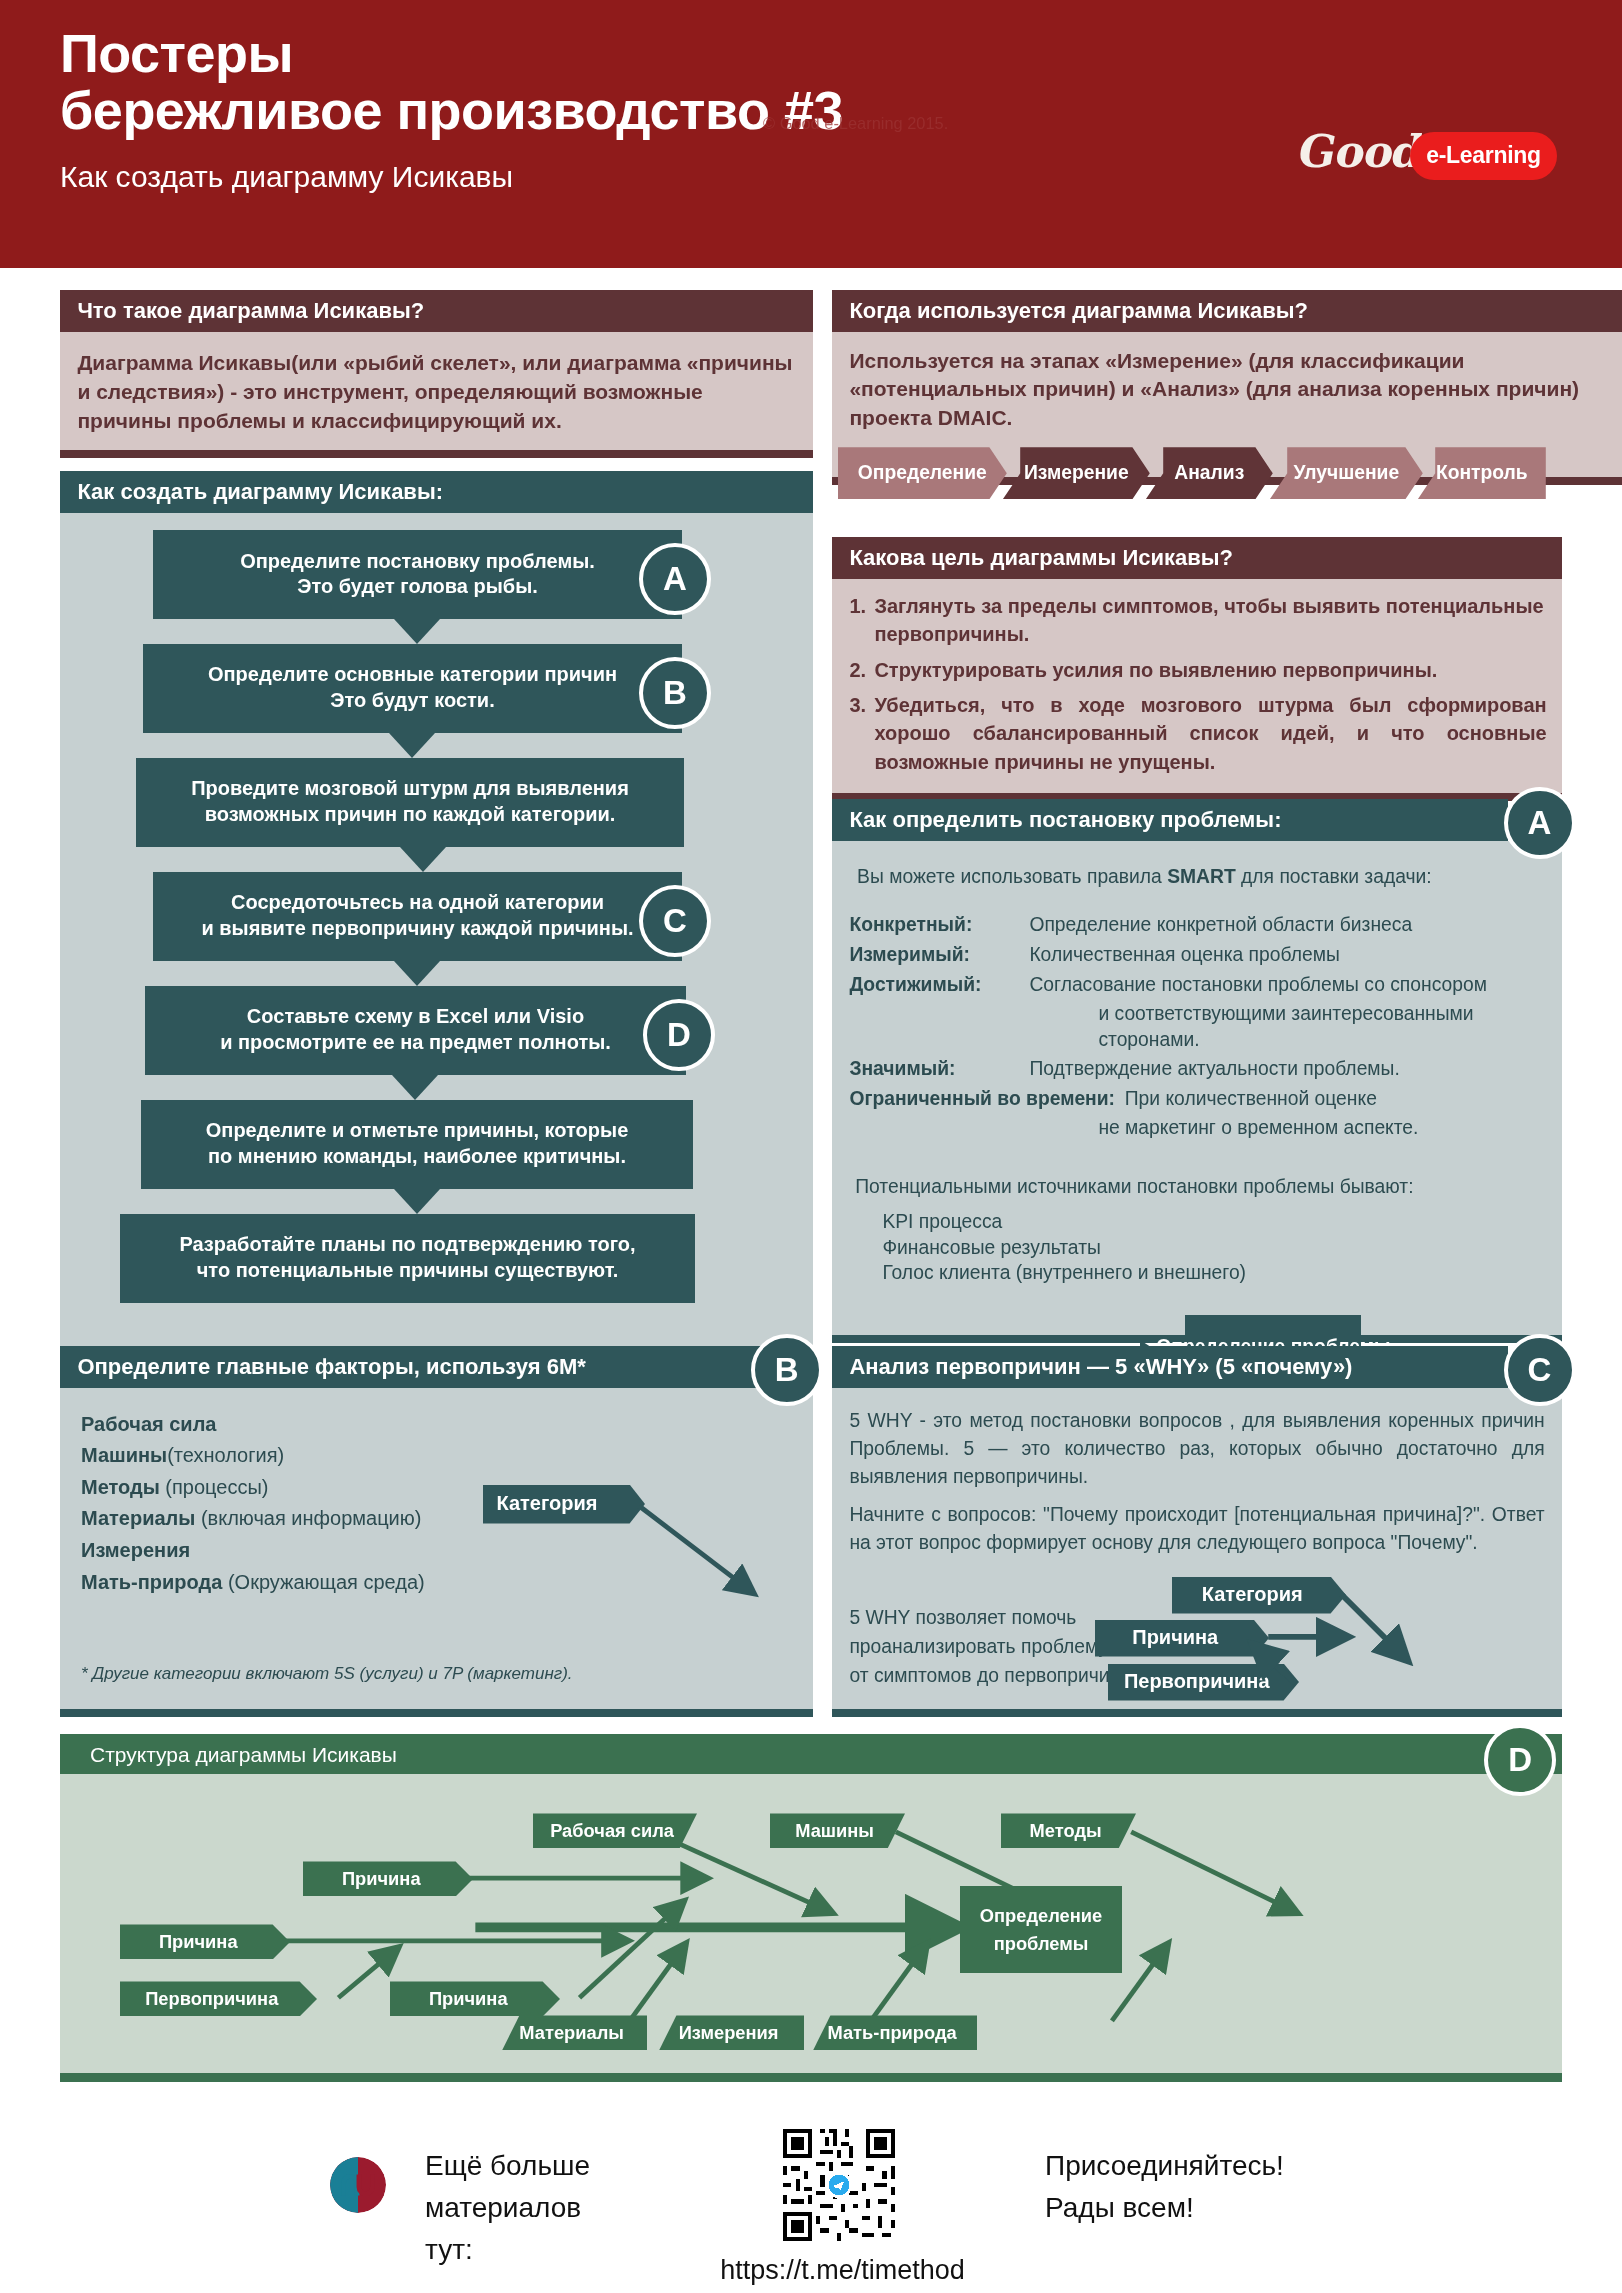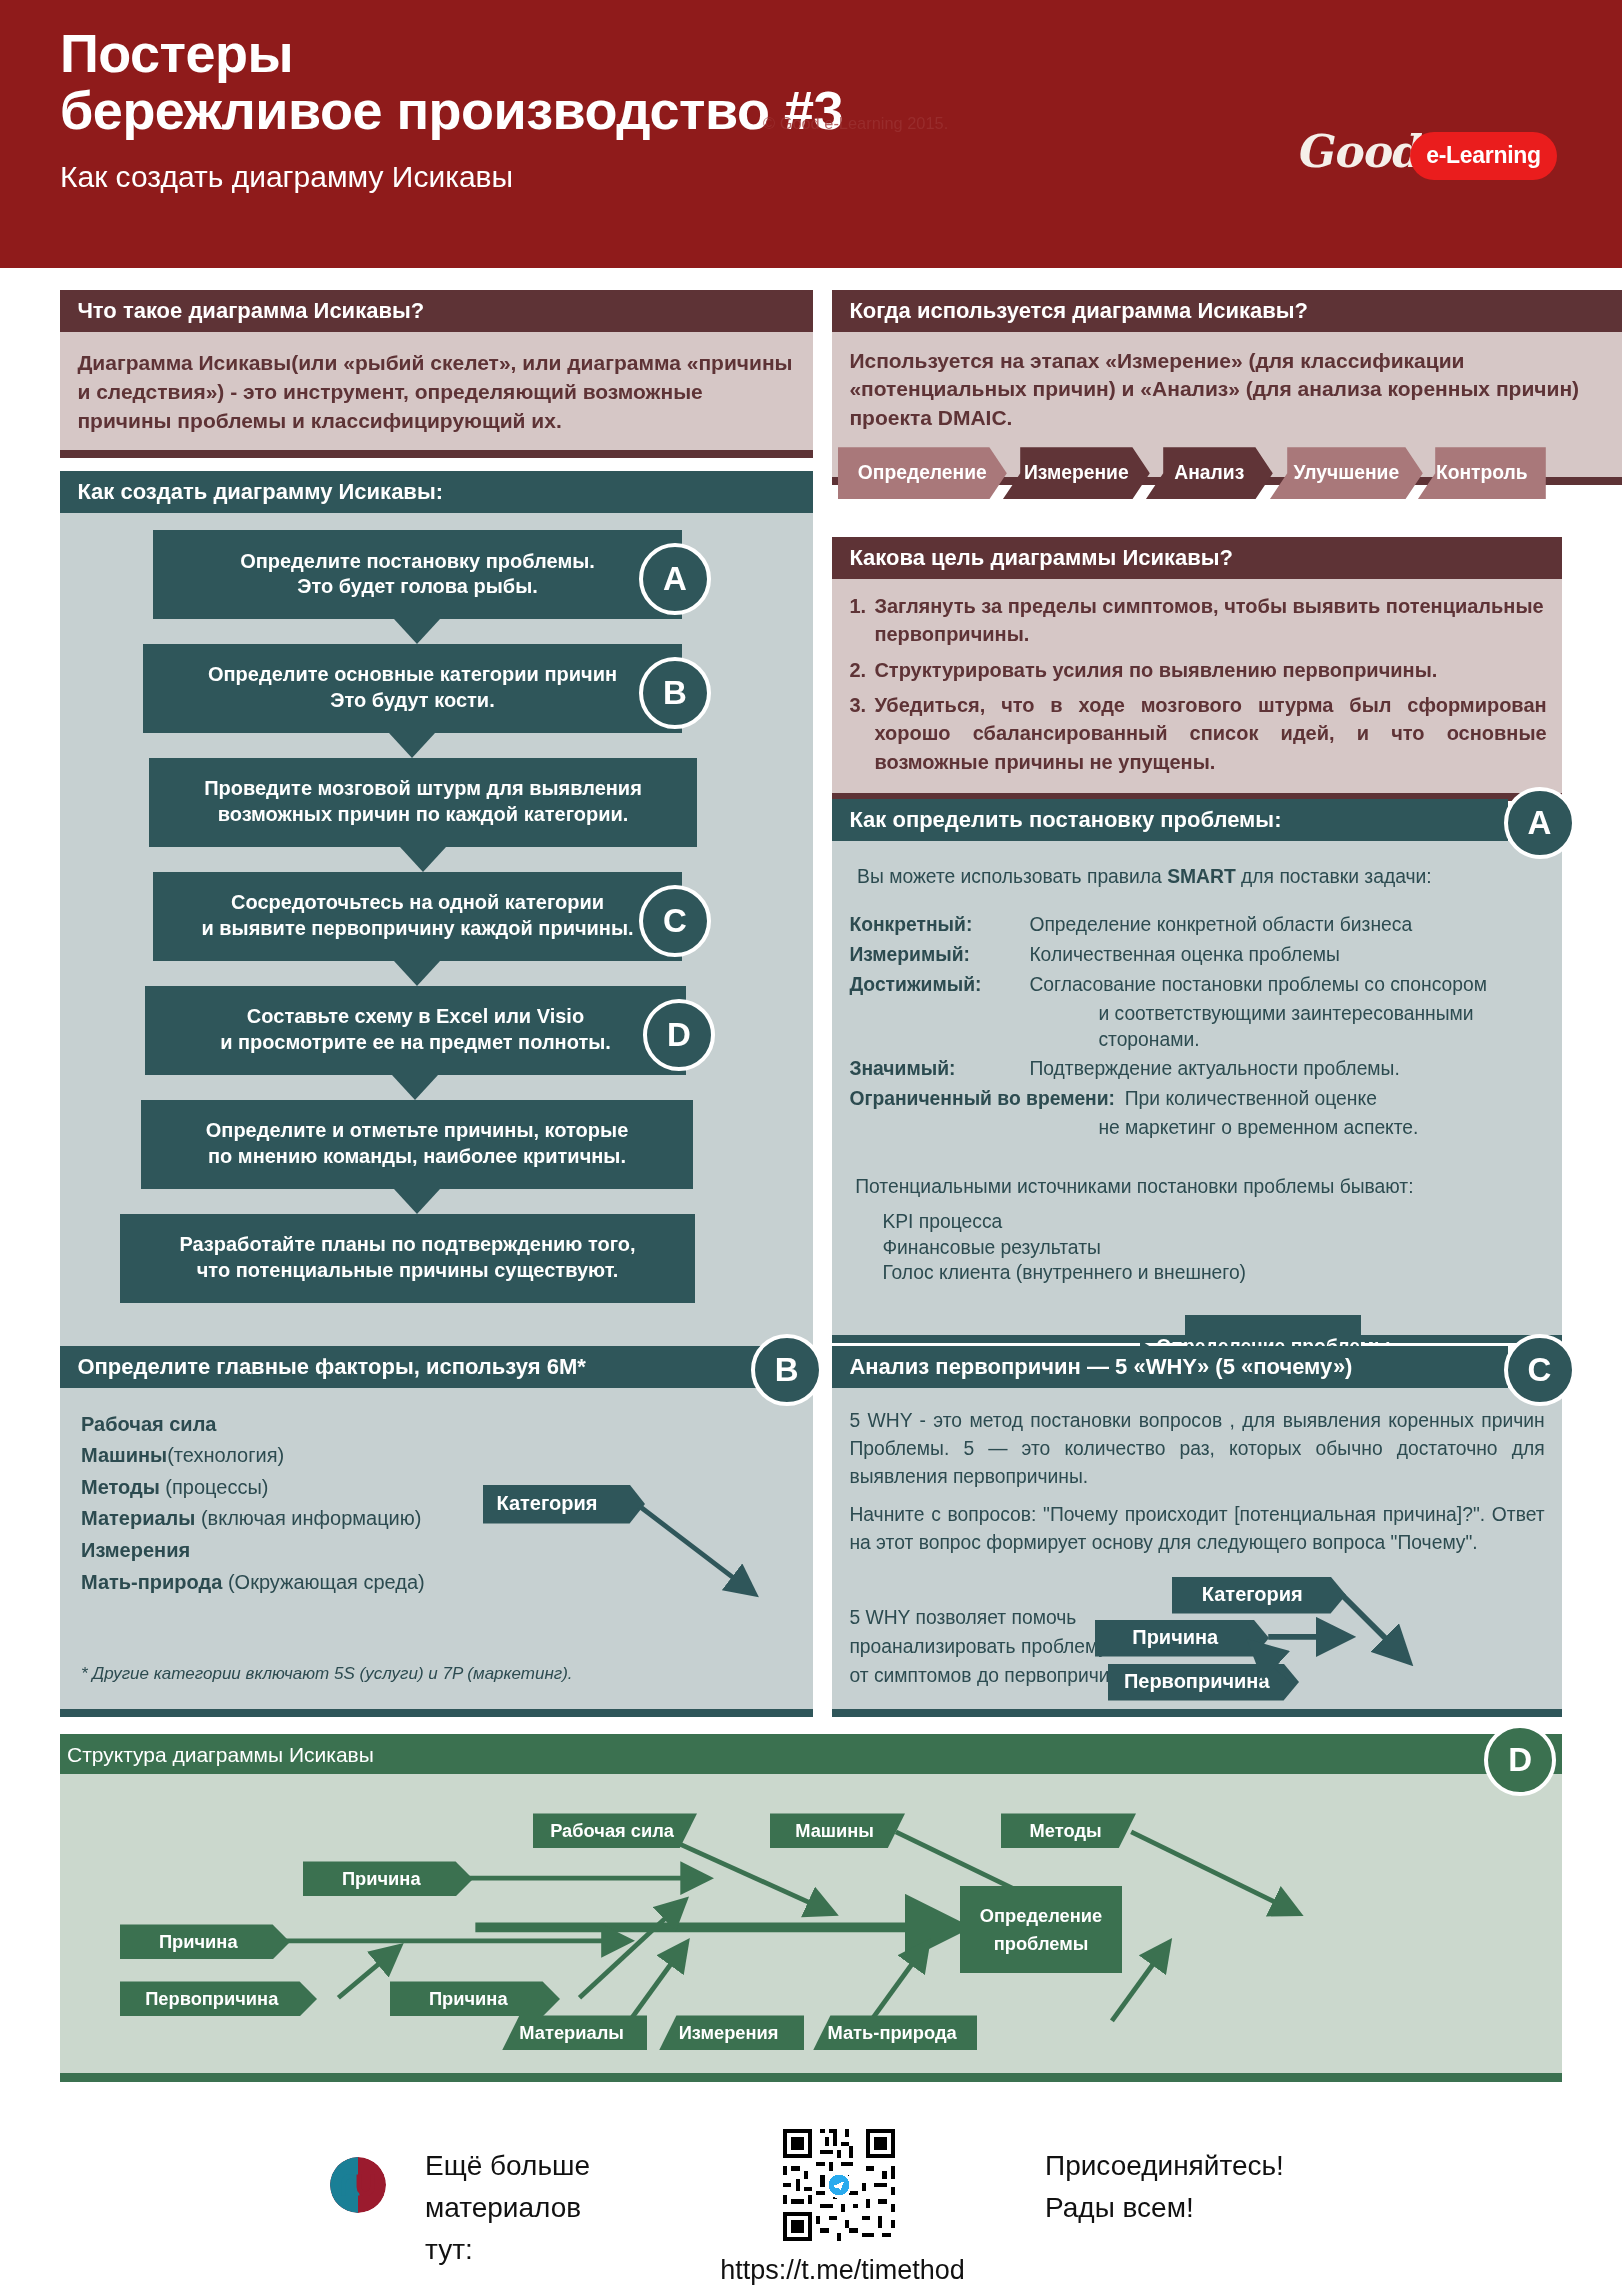--- a/index.html
+++ b/index.html
@@ -96,21 +96,21 @@
        clip-path:polygon(0 0, calc(100% - 15.4px) 0, 100% 50%, calc(100% - 15.4px) 100%, 0 100%);}
 
   
   #sec-why{left:832px;top:1346px;width:730px;}
   #sec-why .txt{position:relative;padding:19.3px 17.4px 11.6px 17.4px;font-size:19.3px;line-height:1.46;height:321px;box-sizing:border-box;}
   #sec-why .p1{text-align:justify;text-align-last:left;}
   .why-bottom{position:absolute;left:17.4px;bottom:17.4px;width:319px;font-size:19.3px;line-height:1.5;}
 
   
   #sec-fish{left:60px;top:1734px;width:1502px;}
-  #sec-fish .bar{font-size:21px;font-weight:normal;padding-left:7px;}
+  #sec-fish .bar{font-size:21px;font-weight:normal;padding-left:30px;}
   .fishwrap{position:relative;height:299px;}
   .fishsvg{position:absolute;left:0;top:0;}
   .fishtag{position:absolute;background:#3b7150;color:#fff;font-weight:bold;font-size:18.3px;height:35px;display:flex;align-items:center;
            box-sizing:border-box;padding-left:13.5px;padding-right:19.3px;}
   .skewR{clip-path:polygon(0 0, 100% 0, calc(100% - 17.4px) 100%, 0 100%);}
   .skewL{clip-path:polygon(17.4px 0, 100% 0, 100% 100%, 0 100%);}
   .pointR{clip-path:polygon(0 0, calc(100% - 17.4px) 0, 100% 50%, calc(100% - 17.4px) 100%, 0 100%);}
   .headbox{position:absolute;background:#3b7150;color:#fff;font-weight:bold;font-size:18.3px;display:flex;flex-direction:column;
            align-items:center;justify-content:center;text-align:center;line-height:1.55;}
 
@@ -163,21 +163,21 @@
           <div class="arrowdown" style="left: 334px; top: 106px;"></div>
           <div class="badge" style="left: 579px; top: 30px;">A</div>
           <div class="step" style="left: 83px; top: 131px; width: 539px; height: 89px;">
             <div class="stepin">
               <div>Определите основные категории причин</div>
               <div>Это будут кости.</div>
             </div>
           </div>
           <div class="arrowdown" style="left: 329px; top: 220px;"></div>
           <div class="badge" style="left: 579px; top: 144px;">B</div>
-          <div class="step" style="left: 89px; top: 245px; width: 548px; height: 89px;">
+          <div class="step" style="left: 76px; top: 245px; width: 548px; height: 89px;">
             <div class="stepin">
               <div>Проведите мозговой штурм для выявления</div>
               <div>возможных причин по каждой категории.</div>
             </div>
           </div>
           <div class="arrowdown" style="left: 340px; top: 334px;"></div>
           <div class="step" style="left: 93px; top: 359px; width: 529px; height: 89px;">
             <div class="stepin">
               <div>Сосредоточьтесь на одной категории</div>
               <div>и выявите первопричину каждой причины.</div>

